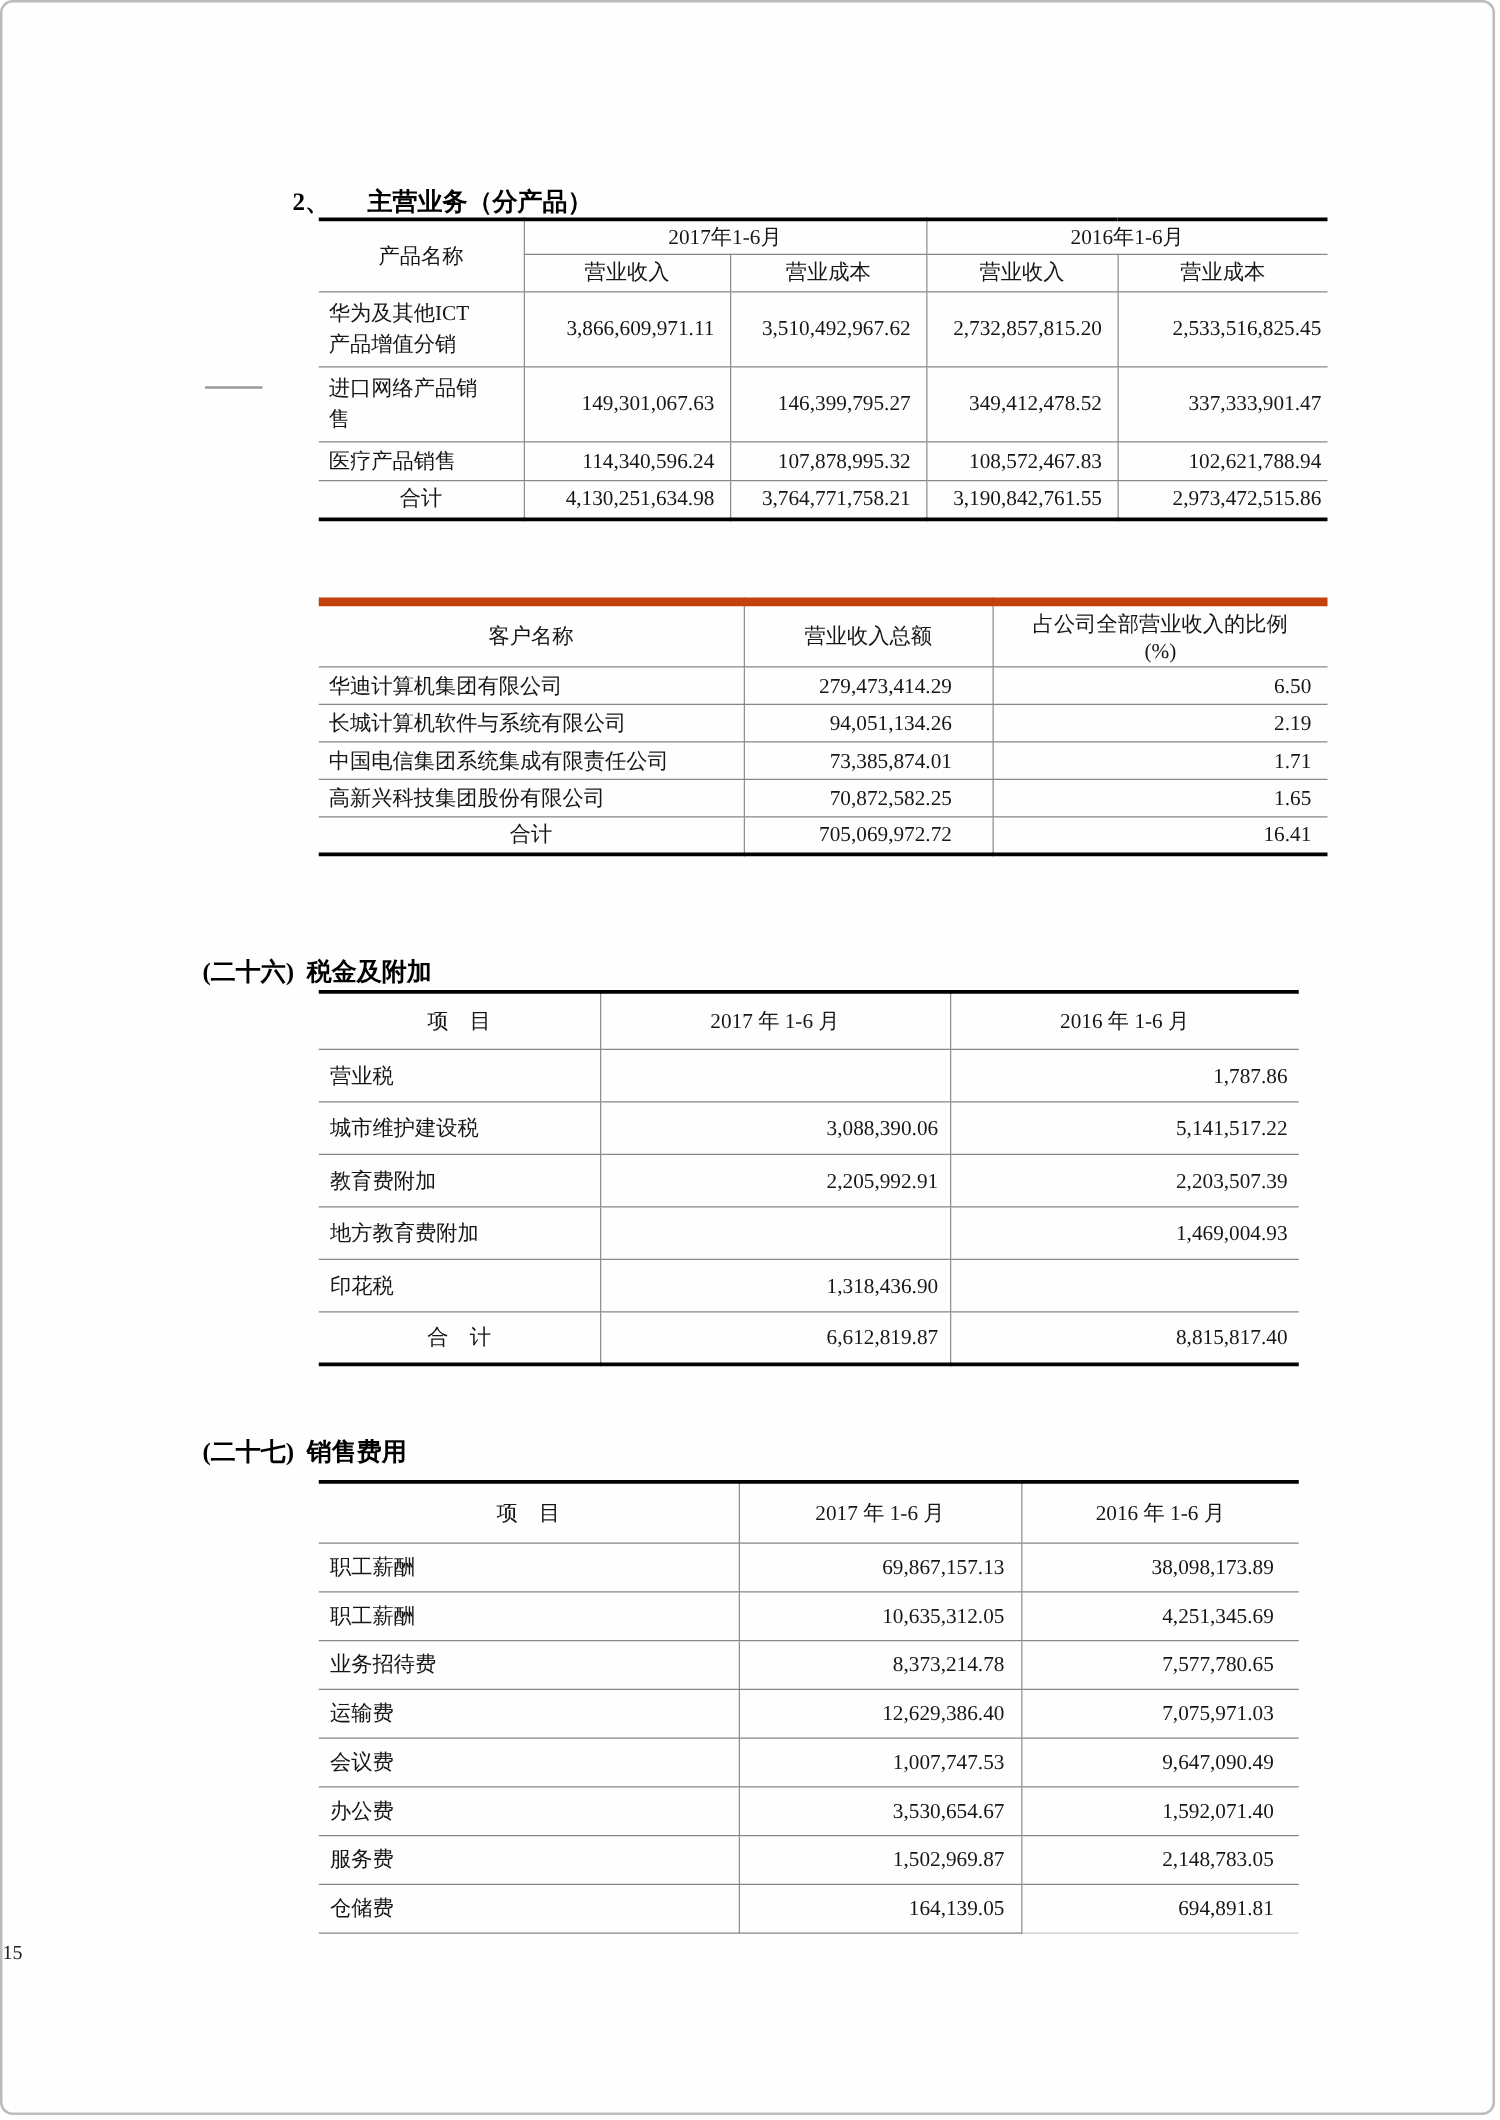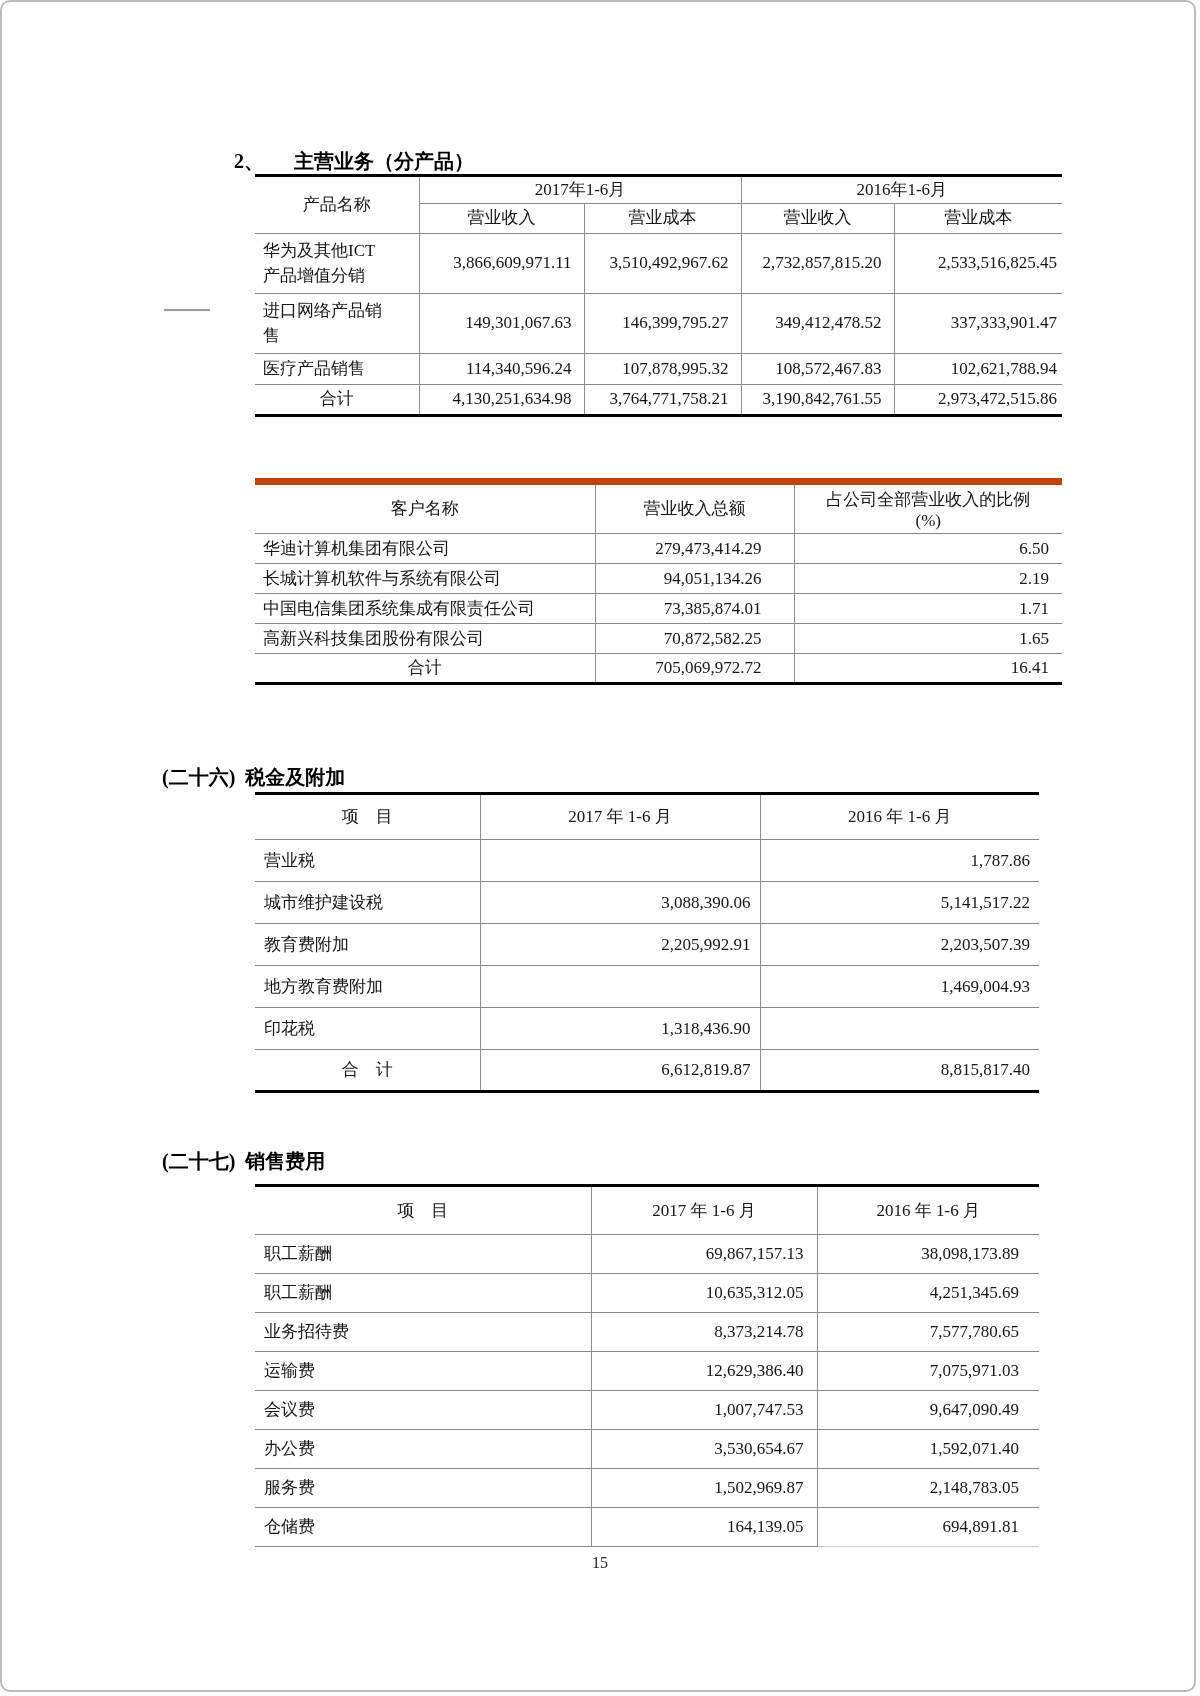--- a/index.html
+++ b/index.html
@@ -83,21 +83,21 @@
   .t4 .c2017{padding-right:13px;}
   .t4 .c2016{padding-right:20px;}
   .t4 .hline-faint{border-bottom:1px solid #c9c9c9;}
 
   .margin-dash{
     position:absolute;left:162px;top:307px;
     width:46px;height:2px;background:#9a9a9a;
   }
   .pageno{
     position:absolute;left:0;top:1552px;width:1196px;
-    text-align:center;font-size:16px;color:#222;
+    text-align:left;font-size:16px;color:#222;
   }
 </style>
 </head>
 <body>
 
 <div class="page">
 
   <div class="margin-dash"></div>
 
   <div class="heading num-style" style="left:232px;top:146px;">

